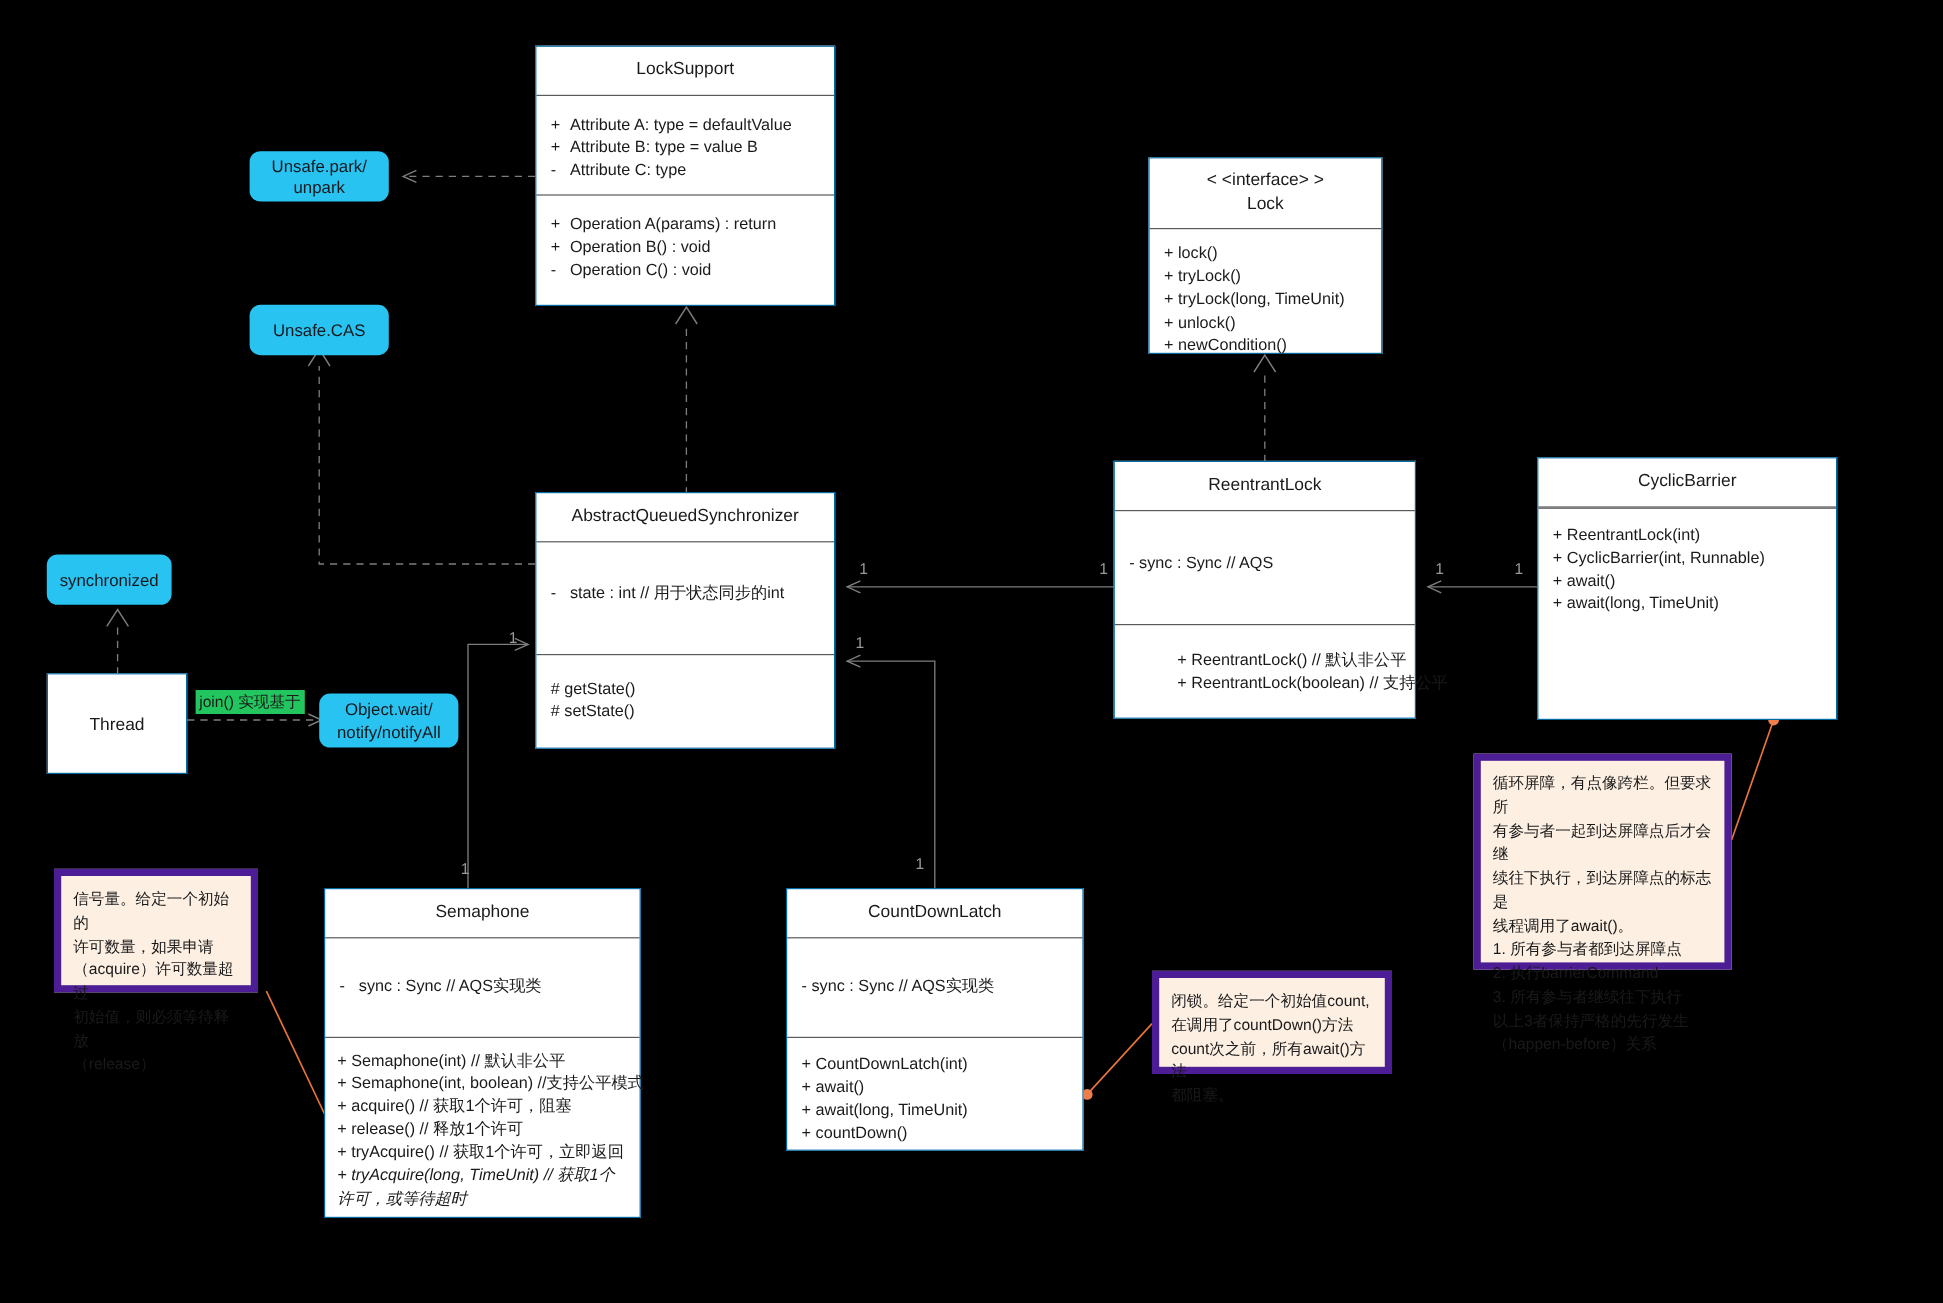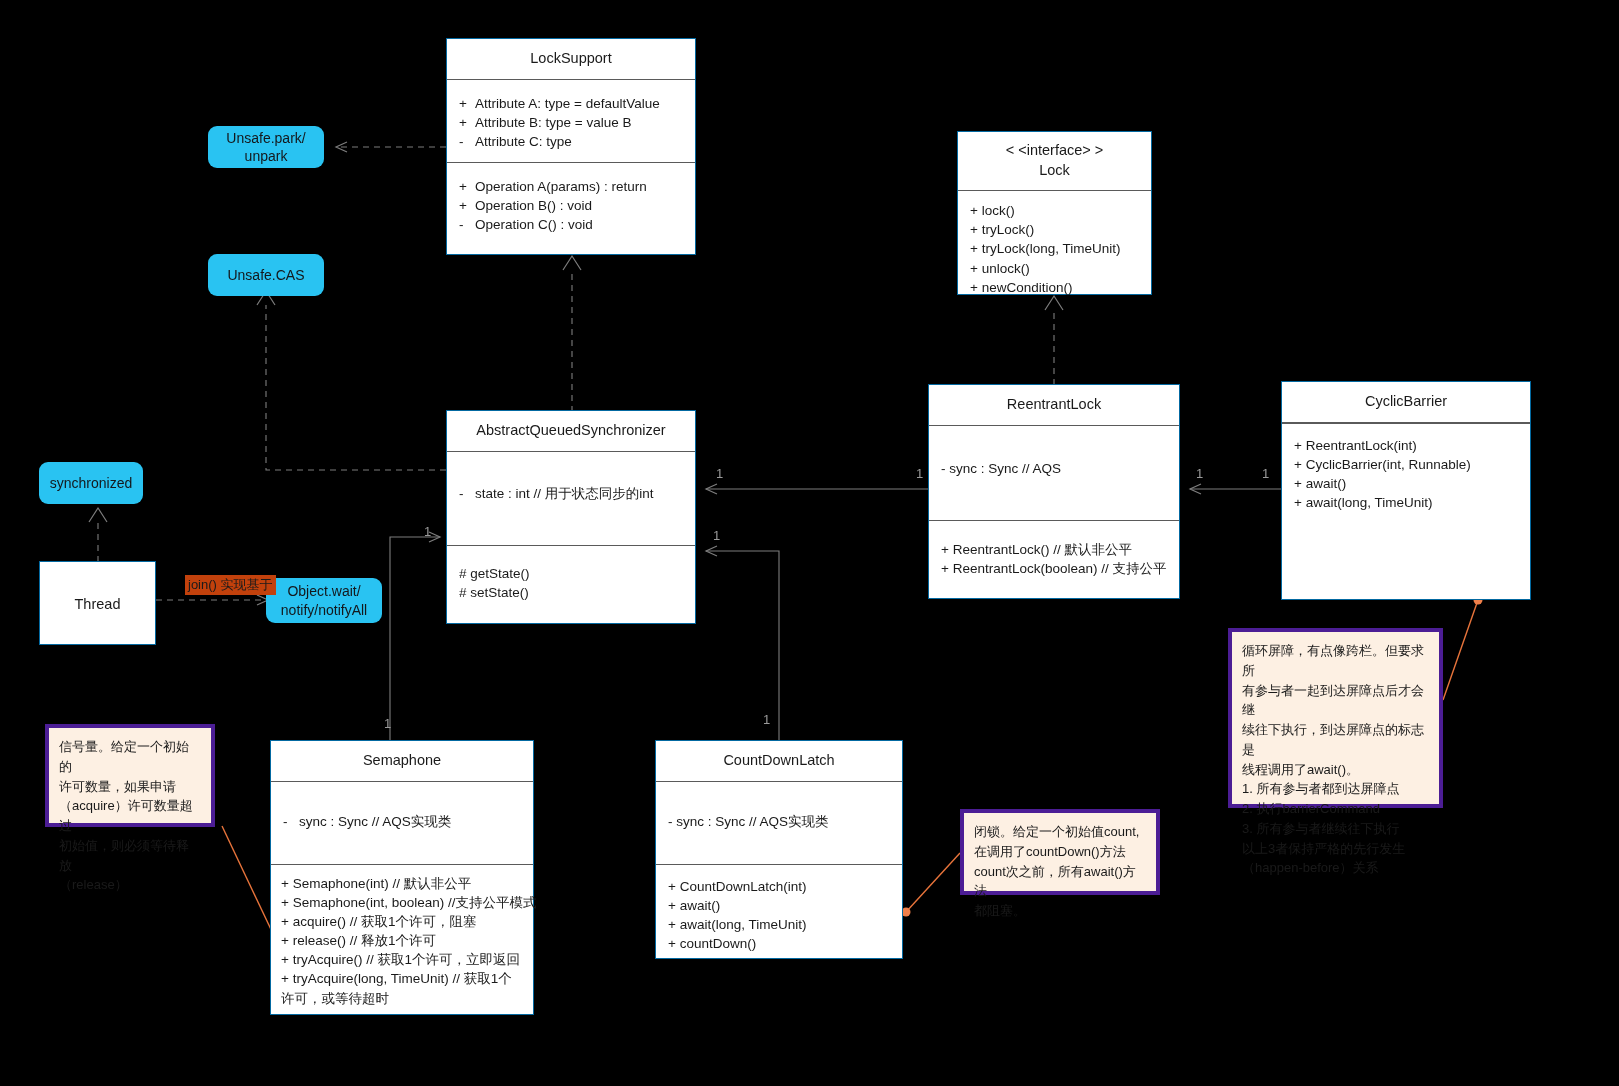--- a/index.html
+++ b/index.html
@@ -50,20 +50,21 @@
     box-sizing: border-box;
     color: #1a1a1a;
     font-size: 13.5px;
     line-height: 1.42;
   }
   .uml .row {
     white-space: nowrap;
   }
   .uml .row.wrapline {
     white-space: normal;
+    font-style: italic;
   }
   .uml .vis {
     display: inline-block;
     width: 16px;
   }
 
   
   .cyan {
     position: absolute;
     background: #29c3f2;
@@ -76,43 +77,42 @@
     justify-content: center;
     text-align: center;
     box-sizing: border-box;
     z-index: 3;
   }
 
   
   .note {
     position: absolute;
     background: #fdf0e3;
-    border: 4px solid #4c1d95;
+    border: 6px solid #4c1d95;
     color: #1a1a1a;
     font-size: 13px;
     line-height: 1.52;
     padding: 9px 10px;
     box-sizing: border-box;
     z-index: 3;
   }
   .note div { white-space: pre-wrap; }
 
   
   .elabel {
     position: absolute;
     color: #9a9a9a;
     font-size: 13px;
     z-index: 4;
     white-space: nowrap;
   }
   .elabel.boxed {
-    background: #c2410c;
+    background: #22c55e;
     color: #1a1a1a;
     padding: 1px 3px;
-    margin-left: 22px;
   }
 </style>
 </head>
 <body>
 
 <div id="canvas">
 
   <svg class="edges" viewBox="0 0 1619 1086">
     <defs>
       <marker id="hollowArrow" markerWidth="14" markerHeight="14" refX="12" refY="6" orient="auto" markerUnits="userSpaceOnUse">
@@ -281,21 +281,21 @@
   <div class="uml" style="left:928px; top:384px; width:252px; height:215px;">
     <div class="title">ReentrantLock</div>
     <div class="sep"></div>
     <div class="compartment" style="height:94px; padding-top:33px;">
       <div class="row">
         <span>-</span>
         <span>sync : Sync // AQS</span>
       </div>
     </div>
     <div class="sep"></div>
-    <div class="compartment" style="padding-top:19px;">
+    <div class="compartment" style="padding-top:19px;margin-left:40px;">
       <div class="row">
         <span>+</span>
         <span>ReentrantLock() // 默认非公平</span>
       </div>
       <div class="row">
         <span>+</span>
         <span>ReentrantLock(boolean) // 支持公平</span>
       </div>
     </div>
   </div>

